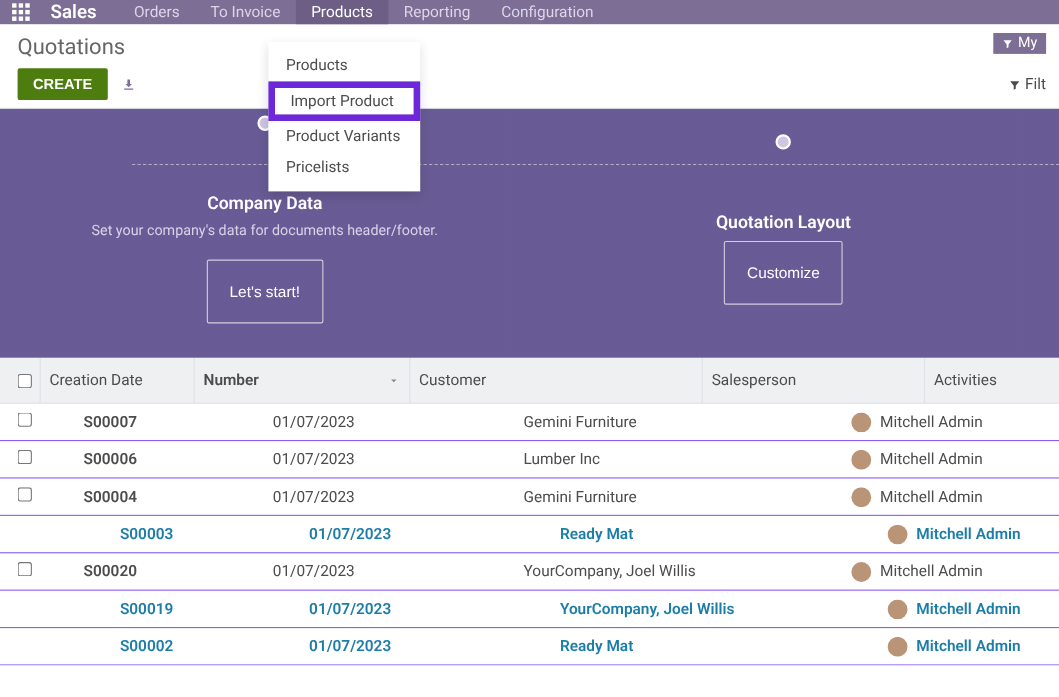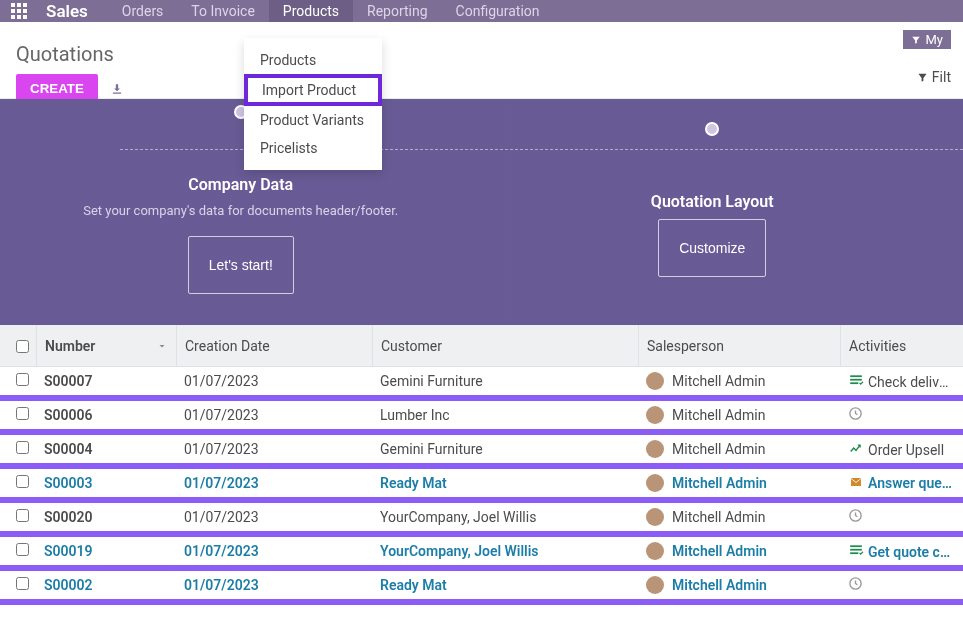--- a/index.html
+++ b/index.html
@@ -10,27 +10,27 @@
   .topnav .apps-icon { width: 38px; display: flex; align-items: center; justify-content: center; cursor: pointer; }
   .apps-grid { width: 16px; height: 16px; display: grid; grid-template-columns: repeat(3, 1fr); grid-template-rows: repeat(3, 1fr); gap: 1.5px; }
   .apps-grid span { background: #fff; }
   .brand { font-size: 17px; font-weight: 600; color: #fff; padding: 0 20px 0 8px; display: flex; align-items: center; }
   .nav-item { padding: 0 14px; display: flex; align-items: center; color: #ddd5e9; cursor: pointer; }
   .nav-item.active { background: #6c5e85; color: #fff; }
 
   
   .dropdown { position: absolute; top: 38px; left: 244px; width: 138px; background: #fff; box-shadow: 0 4px 10px rgba(0,0,0,.15); padding: 8px 0; z-index: 50; }
   .dropdown-item { padding: 6px 16px; color: #4c4c4c; cursor: pointer; }
-  .dropdown-item.highlight { border: 4px solid #6d28d9; padding: 4px 14px; }
-
-  
-  .control-bar { height: 77px; padding: 20px 16px 0 16px; background: #fff; border-bottom: 1px solid #e9ecef; position: relative; }
+  .dropdown-item.highlight { border: 6px solid #6d28d9; padding: 4px 14px; }
+
+  
+  .control-bar { height: 77px; padding: 8px 16px 0 16px; background: #fff; border-bottom: 1px solid #e9ecef; position: relative; }
   .page-title { font-size: 20px; color: #666; font-weight: 400; margin-bottom: 8px; }
   .control-row { display: flex; align-items: center; }
-  .btn-create { background: #d946ef; color: #fff; border: none; padding: 7px 14px; font-weight: 600; cursor: pointer; border-radius: 2px; }
+  .btn-create { background: #4d7c0f; color: #fff; border: none; padding: 7px 14px; font-weight: 600; cursor: pointer; border-radius: 2px; }
   .btn-download { margin-left: 12px; color: #7c6e95; cursor: pointer; display: flex; align-items: center; }
   .right-actions { position: absolute; right: 12px; top: 8px; text-align: right; }
   .chip-my { background: #7c6e95; color: #fff; padding: 2px 8px; font-size: 13px; display: inline-flex; align-items: center; gap: 4px; }
   .chip-my .funnel { display: inline-block; }
   .filters-link { color: #4c4c4c; margin-top: 20px; display: flex; align-items: center; gap: 4px; justify-content: flex-end; padding-right: 0; }
 
   
   .banner { background: linear-gradient(rgba(108,94,158,.78), rgba(108,94,158,.78)), #5b5077; height: 226px; color: #e7e3f0; display: flex; align-items: center; padding-top: 20px; position: relative; }
   .banner::after { content: ""; position: absolute; top: 50px; left: 120px; right: 0; height: 1px; border-top: 1px dashed rgba(255,255,255,.5); z-index: 1; }
   .step { flex: 0 0 50%; text-align: center; position: relative; z-index: 2; padding: 0 40px; }
@@ -42,25 +42,25 @@
   .btn-ghost { background: transparent; border: 1px solid rgba(255,255,255,.7); color: #fff; padding: 20px 20px; font-size: 14px; cursor: pointer; border-radius: 2px; }
 
   
   .list { width: 100%; }
   .list-header, .list-row { display: grid; grid-template-columns: 36px 140px 196px 266px 202px 1fr; align-items: center; }
   .list-header { background: #eef0f2; height: 42px; border-bottom: 1px solid #dee2e6; color: #4c4c4c; font-weight: 400; }
   .list-header .cell { padding: 0 8px; display: flex; align-items: center; gap: 4px; }
   .list-header .cell.number { font-weight: 600; }
   .sort-caret { margin-left: auto; color: #888; }
   .sep { border-left: 1px solid #dee2e6; height: 42px; }
-  .list-row { height: 34px; border-bottom: 6px solid #8b5cf6; }
+  .list-row { height: 34px; border-bottom: 1px solid #8b5cf6; gap: 32px; }
   .list-row .cell { padding: 0 8px; white-space: nowrap; overflow: hidden; text-overflow: ellipsis; }
   .cell input[type=checkbox] { margin-left: 8px; }
   .number-cell { font-weight: 600; color: #4c4c4c; }
-  .row-highlight .cell { color: #1c7ea8; font-weight: 600; }
+  .row-highlight .cell { color: #1c7ea8; font-weight: 600; margin-left: 33px; }
   .row-highlight .number-cell { color: #1c7ea8; }
   .salesperson-cell { display: flex; align-items: center; gap: 8px; }
   .avatar { width: 18px; height: 18px; border-radius: 50%; background: #b99477; display: inline-block; }
   .activity-icon { display: inline-flex; align-items: center; margin-right: 4px; }
   .act-green { color: #1f8b4c; }
   .act-orange { color: #d08a2d; }
   .act-grey { color: #9a9a9a; }
   svg { display: block; }
 </style>
 </head>
@@ -135,29 +135,29 @@
     <h3>Quotation Layout</h3>
     <button class="btn-ghost">Customize</button>
   </div>
 </div>
 
 <div class="list">
   <div class="list-header">
     <div class="cell">
         <input type="checkbox" style="">
       </div>
+    <div class="cell sep">Creation Date</div>
     <div class="cell number sep">
       <span>Number</span>
       <span class="sort-caret">
         <svg width="12" height="12" viewBox="0 0 24 24" fill="currentColor">
             <path d="M7 10l5 5 5-5z"></path>
           </svg>
       </span>
     </div>
-    <div class="cell sep">Creation Date</div>
     <div class="cell sep">Customer</div>
     <div class="cell sep">Salesperson</div>
     <div class="cell sep">Activities</div>
   </div>
   <div id="rows-container">
       <div class="list-row">
         <div class="cell"><input type="checkbox" style=""></div>
         <div class="cell number-cell">S00007</div>
         <div class="cell">01/07/2023</div>
         <div class="cell">Gemini Furniture</div>

